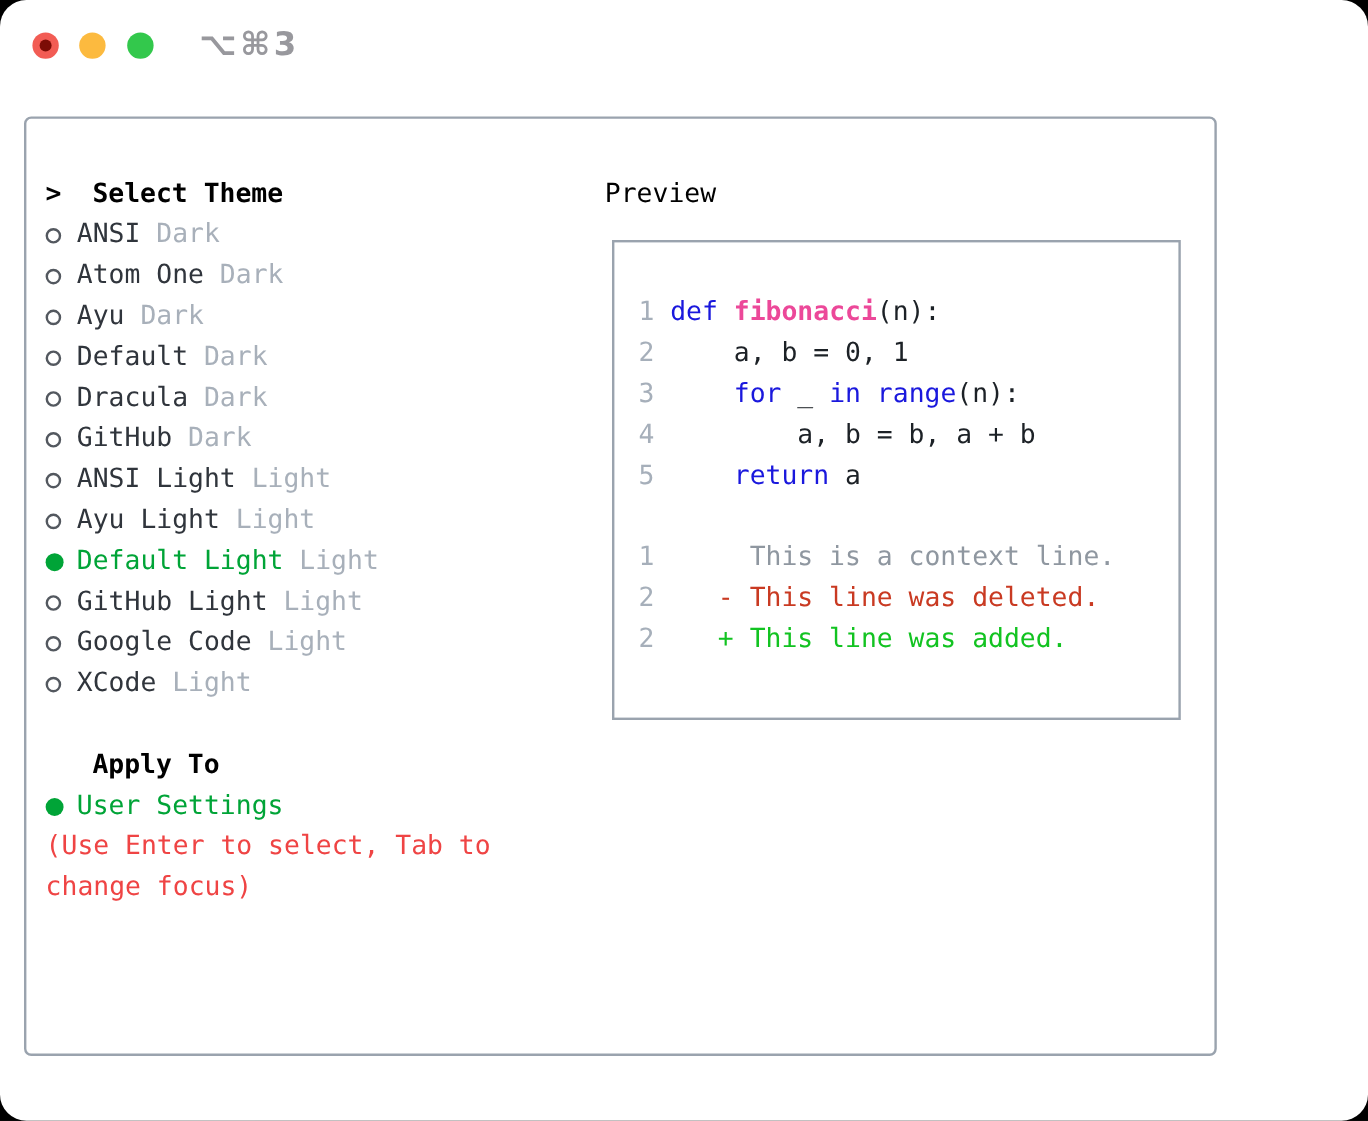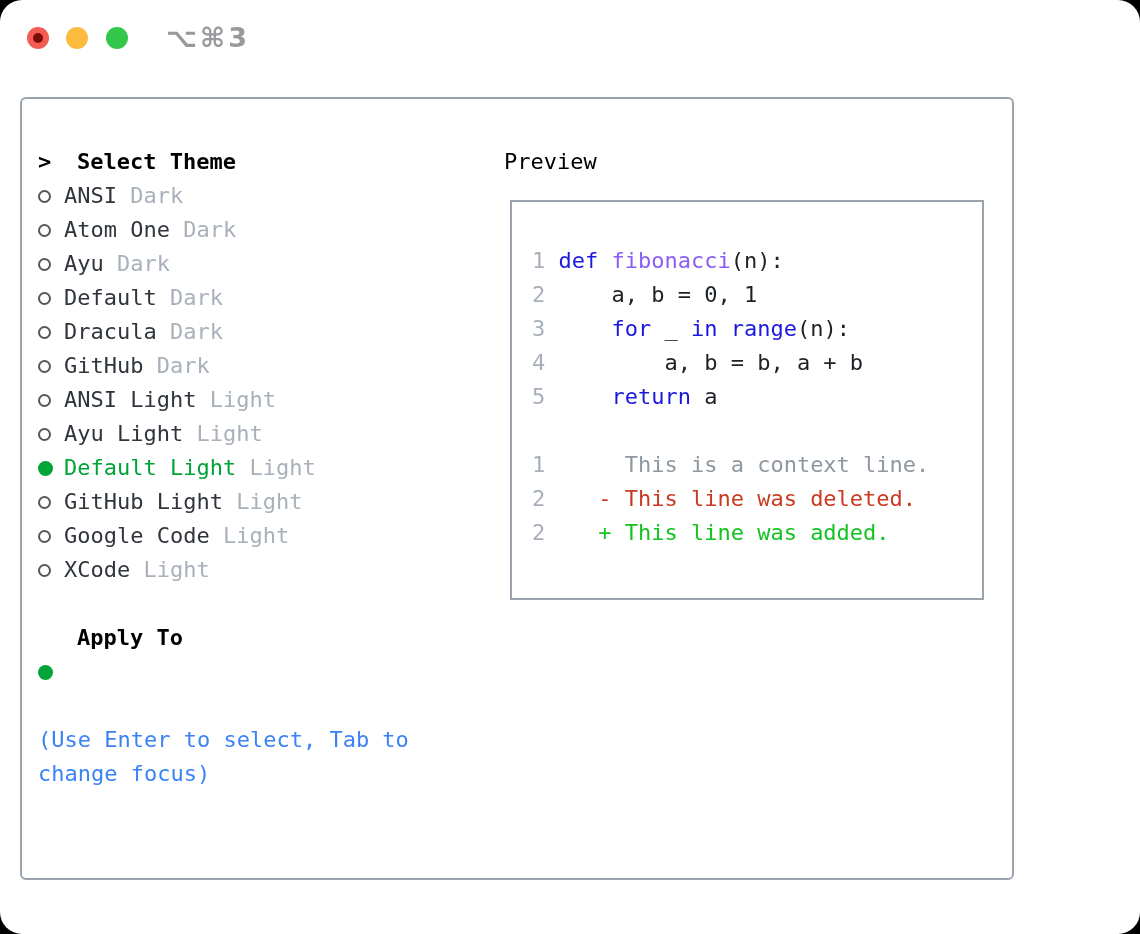--- a/index.html
+++ b/index.html
@@ -24,33 +24,33 @@
   .menu{position:absolute;left:16px;top:46px;font-size:22px;line-height:34px;color:#30353c;}
   .row{display:flex;height:34px;align-items:center;white-space:pre;}
   .marker{width:26px;flex:0 0 26px;display:flex;align-items:center;}
   .circle{width:13px;height:13px;border:2px solid#53585f;border-radius:50%;box-sizing:border-box;display:inline-block;}
   .dot-sel{width:15px;height:15px;border-radius:50%;background:#00a437;display:inline-block;}
   .prompt{font-weight:bold;color:#000;}
   .hdr{font-weight:bold;color:#000;margin-left:13px;}
   .suffix{color:#a8b0ba;}
   .sel-text{color:#00a437;}
   .spacer{height:34px;}
-  .help{margin-top:34px;color:#3b82f6;}
+  .help{color:#ef4444;}
   .help div{height:34px;line-height:34px;white-space:pre;}
 
   
   .preview-title{position:absolute;left:482px;top:46px;height:34px;line-height:34px;
     font-size:22px;font-weight:normal;color:#000;}
   .preview-box{position:absolute;left:488px;top:101px;width:470px;height:396px;
     border:2px solid #9aa3ae;background:#fff;}
   .code{padding:42px 0 0 20px;font-size:22px;line-height:34px;}
   .codeline{display:flex;height:34px;white-space:pre;}
   .ln{color:#a6afba;width:1ch;flex:0 0 auto;margin-right:1ch;text-align:right;}
   .kw{color:#1a18dd;}
-  .fn{color:#8b5cf6;}
+  .fn{color:#ec4899;font-weight:bold;}
   .plain{color:#1c2126;}
   .ctx{color:#8f97a0;}
   .del{color:#c93a22;}
   .add{color:#12c321;}
 </style>
 </head>
 <body>
 
 <div class="window">
 
@@ -85,21 +85,21 @@
         </div>
 
       <div class="spacer"></div>
 
       <div class="row">
         <span class="marker"></span>
         <span class="hdr">Apply To</span>
       </div>
 
       <div>
-          <div class="row"><span class="marker"><span class="dot-sel"></span></span></div>
+          <div class="row"><span class="marker"><span class="dot-sel"></span></span><span class="sel-text">User Settings</span></div>
         </div>
 
       <div class="help">
         <div>(Use Enter to select, Tab to</div>
         <div>change focus)</div>
       </div>
     </div>
 
     <div class="preview-title">Preview</div>
 

